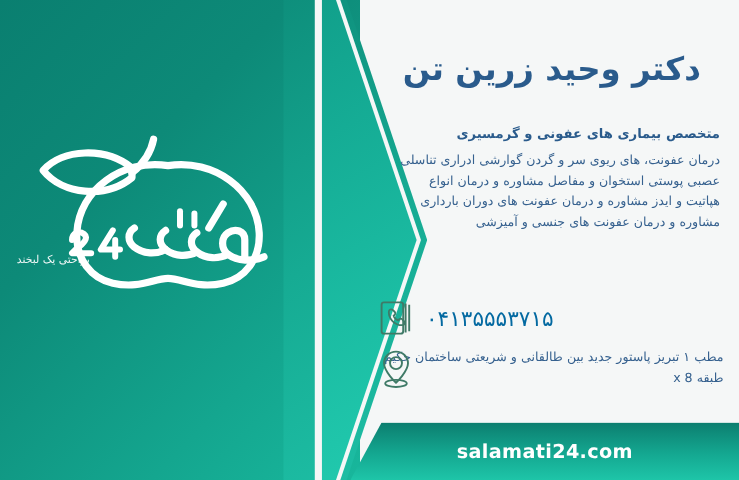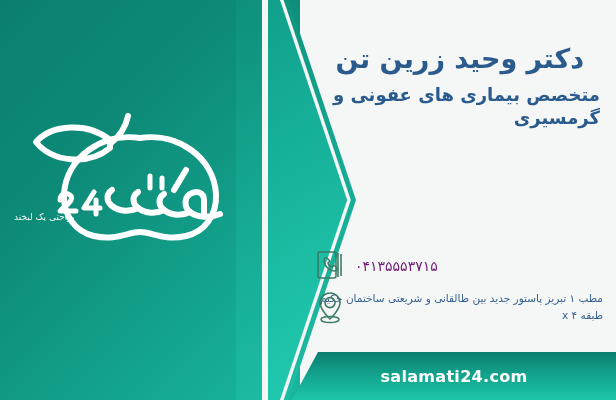--- a/index.html
+++ b/index.html
@@ -57,42 +57,42 @@
   
   .content{
     position:absolute;right:0;top:0;width:310px;height:400px;
     text-align:right;direction:rtl;
   }
   .doc-name{
     position:absolute;right:32px;top:42px;width:280px;
     font-size:27px;font-weight:bold;color:#2a5b8c;line-height:1.25;
   }
   .doc-spec{
-    position:absolute;right:16px;top:83px;width:280px;
-    font-size:18px;font-weight:bold;color:#2a5b8c;line-height:1.3;
+    position:absolute;right:16px;top:105px;width:280px;
+    font-size:11px;font-weight:bold;color:#2a5b8c;line-height:1.3;
   }
   .doc-desc{
     position:absolute;right:16px;top:126px;width:285px;
     font-size:10.5px;color:#36618f;line-height:1.62;
   }
   .doc-desc div{white-space:nowrap;}
 
   
   .row{
     position:absolute;display:flex;align-items:center;
     justify-content:flex-start;flex-direction:row-reverse;gap:10px;
   }
   .row-phone{right:16px;top:248px;width:285px;}
   .row-addr{right:16px;top:290px;width:285px;}
   .ico{
     flex:0 0 auto;width:30px;height:34px;color:#3f7a67;
   }
   .ico svg{display:block;width:100%;height:100%;}
   .row-phone .val{
-    font-size:14px;color:#701a75;letter-spacing:.5px;
+    font-size:18px;color:#0369a1;letter-spacing:.5px;
     padding-top:2px;
   }
   .row-addr .val{
     font-size:10.5px;color:#36618f;line-height:1.65;width:248px;
     text-align:right;
   }
   .row-addr .val div{white-space:nowrap;}
 
   
   .footer{
@@ -142,20 +142,26 @@
       <path d="M80 88 L70 104 L86 104 M82 96 L82 110" stroke="#ffffff" stroke-width="5" fill="none" stroke-linecap="round" stroke-linejoin="round"></path>
     </svg>
     <div class="logo-tag">براحتی یک لبخند</div>
   </div>
 
   <div class="content">
 
     <div class="doc-name">دکتر وحید زرین تن</div>
     <div class="doc-spec">متخصص بیماری های عفونی و گرمسیری</div>
 
+    <div class="doc-desc">
+      <div>درمان عفونت، های ریوی سر و گردن گوارشی ادراری تناسلی</div>
+      <div>عصبی پوستی استخوان و مفاصل مشاوره و درمان انواع</div>
+      <div>هپاتیت و ایدز مشاوره و درمان عفونت های دوران بارداری</div>
+      <div>مشاوره و درمان عفونت های جنسی و آمیزشی</div>
+    </div>
 
     <div class="row row-phone">
       <span class="ico">
         <svg viewBox="0 0 30 34" fill="none" aria-hidden="true">
           <rect x="3" y="4" width="18" height="26" rx="2" stroke="#3f7a67" stroke-width="1.6"></rect>
           <line x1="23" y1="5" x2="23" y2="29" stroke="#3f7a67" stroke-width="1.6"></line>
           <line x1="26" y1="6" x2="26" y2="28" stroke="#3f7a67" stroke-width="1.6"></line>
           <path d="M9 12 C9 10 11 9 12.5 10.5 L14 12 C15 13 14 14.5 13 15
                    C13.5 17 15 18.5 17 19 C17.5 18 19 17 20 18 L21.5 19.5
                    C23 21 22 23 20 23 C14 23 9 18 9 12 Z" stroke="#3f7a67" stroke-width="1.5" fill="none" stroke-linejoin="round"></path>
@@ -168,21 +174,21 @@
       <span class="ico">
         <svg viewBox="0 0 30 34" fill="none" aria-hidden="true">
           <path d="M15 3 C9.5 3 5 7.4 5 12.8 C5 19.5 15 29 15 29 C15 29 25 19.5 25 12.8
                    C25 7.4 20.5 3 15 3 Z" stroke="#3f7a67" stroke-width="1.6" fill="none" stroke-linejoin="round"></path>
           <circle cx="15" cy="12.6" r="5" stroke="#3f7a67" stroke-width="1.6" fill="none"></circle>
           <ellipse cx="15" cy="29.5" rx="9" ry="3" stroke="#3f7a67" stroke-width="1.5" fill="none"></ellipse>
         </svg>
       </span>
       <span class="val">
         <div>مطب ۱ تبریز پاستور جدید بین طالقانی و شریعتی ساختمان حکیم</div>
-        <div>طبقه ۴ x</div>
+        <div>طبقه 8 x</div>
       </span>
     </div>
 
   </div>
 
   <div class="footer">
     <div class="footer-txt">salamati24.com</div>
   </div>
 
 </div>

